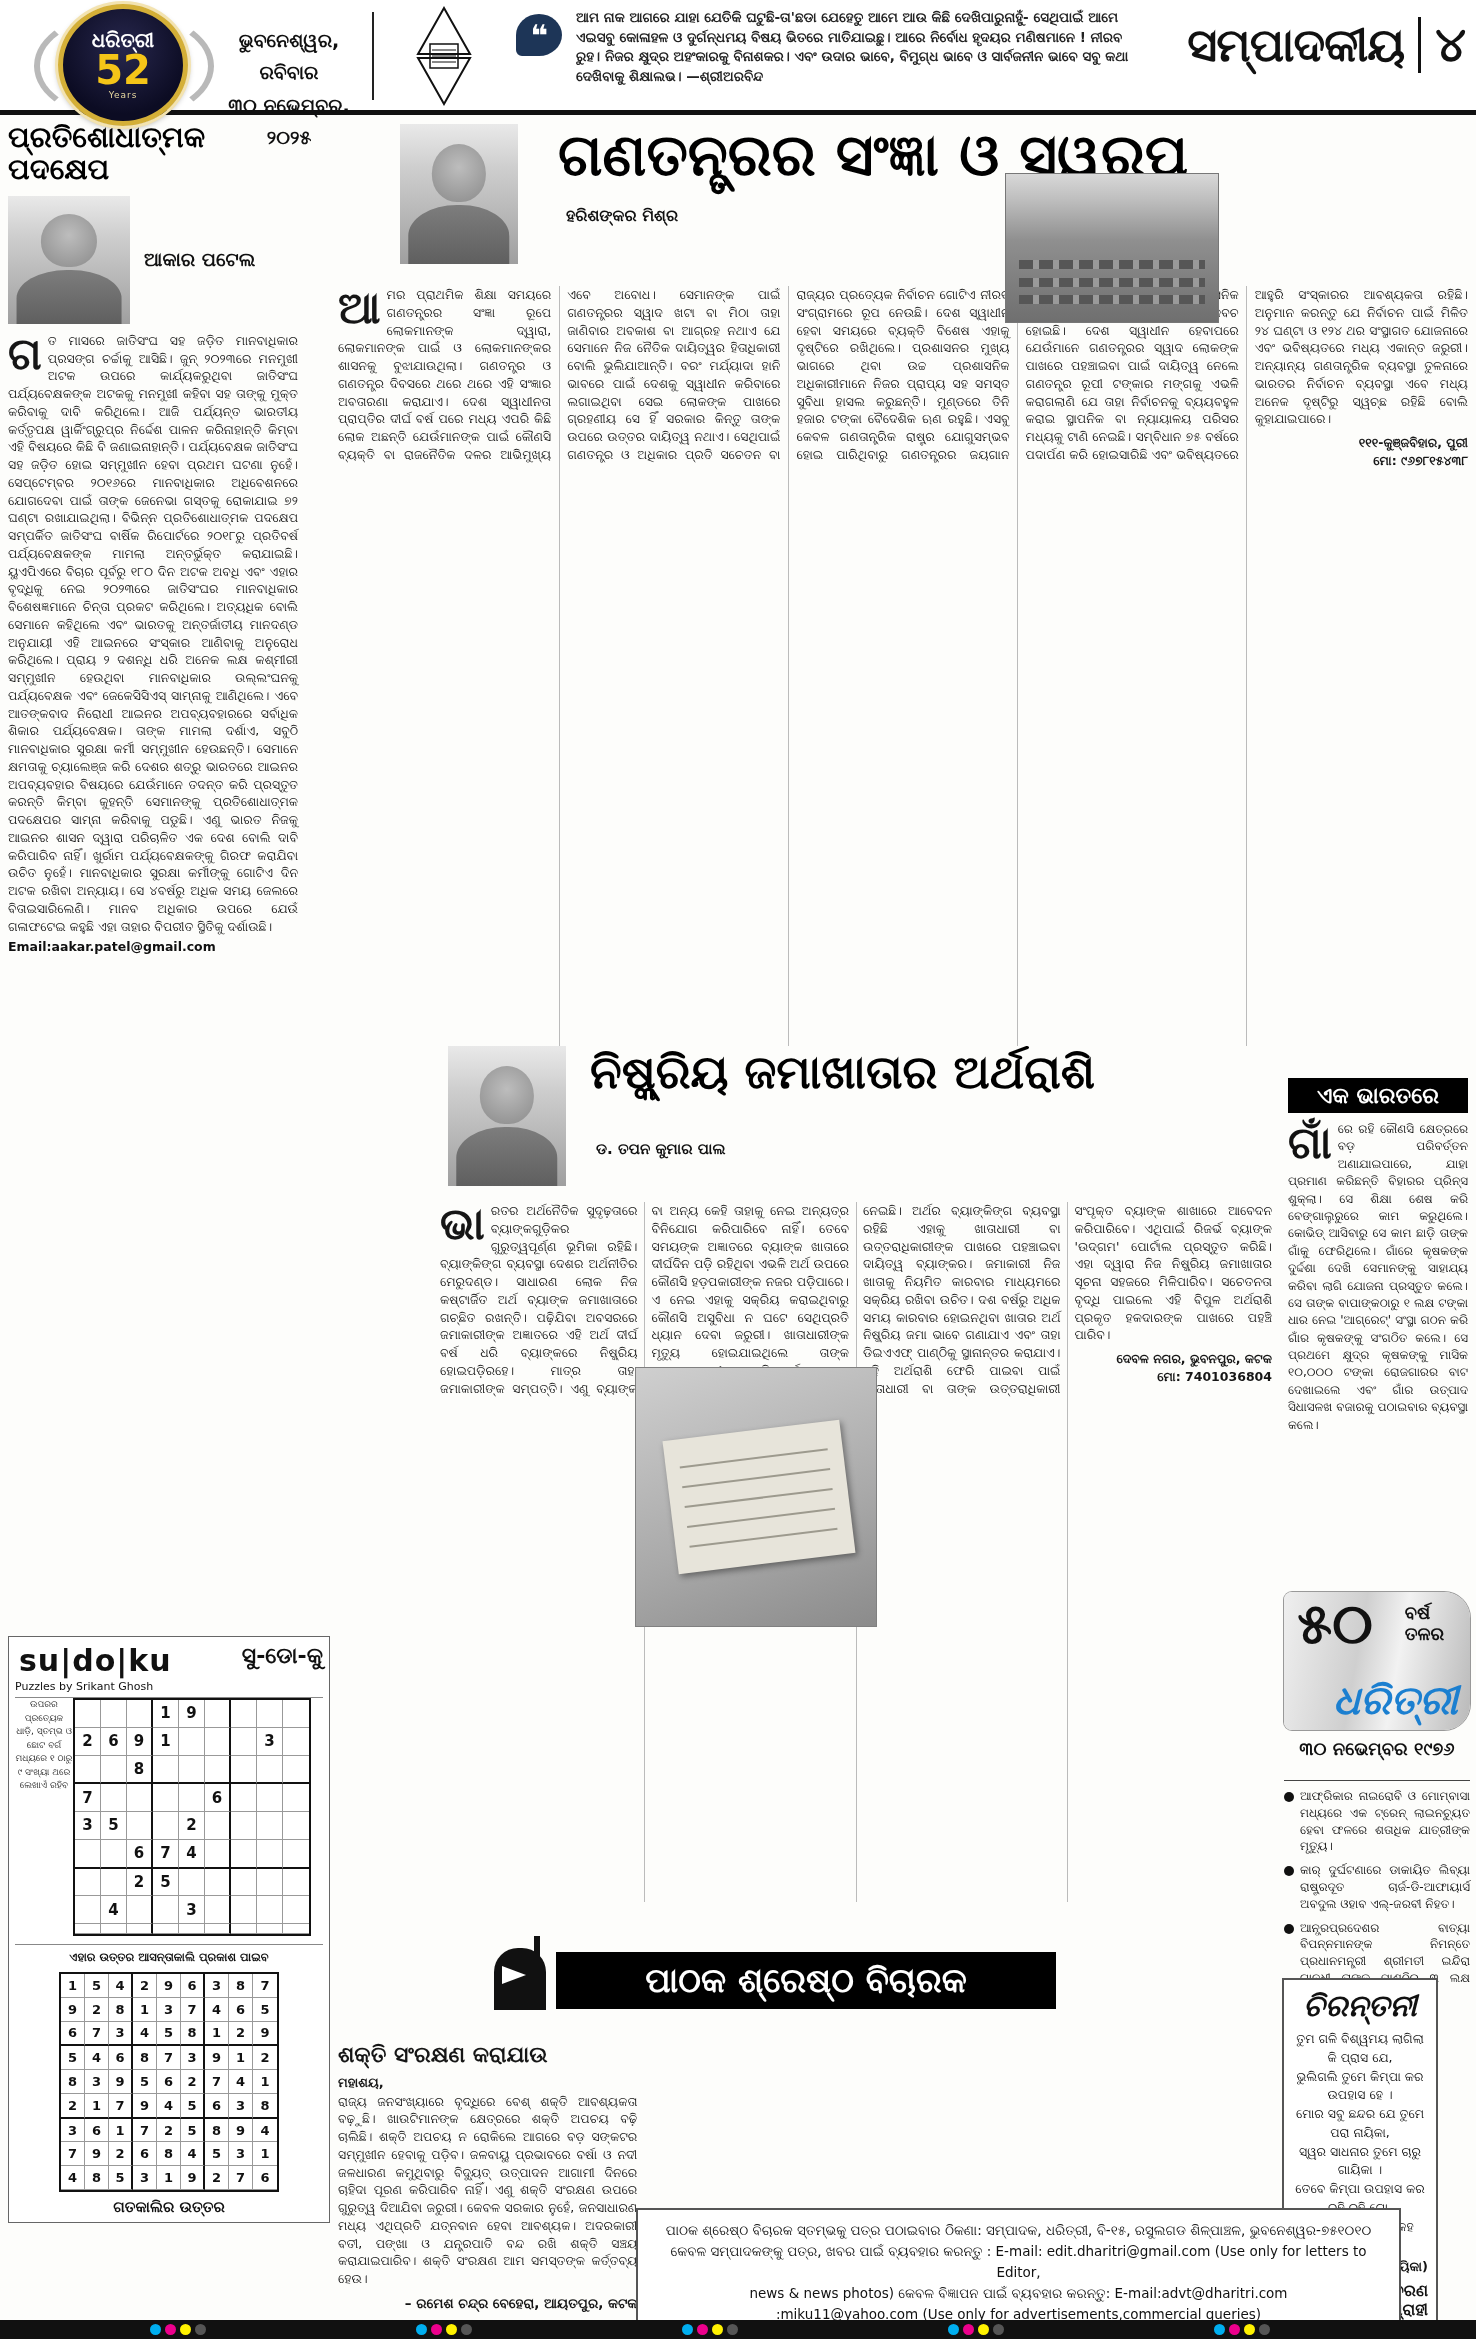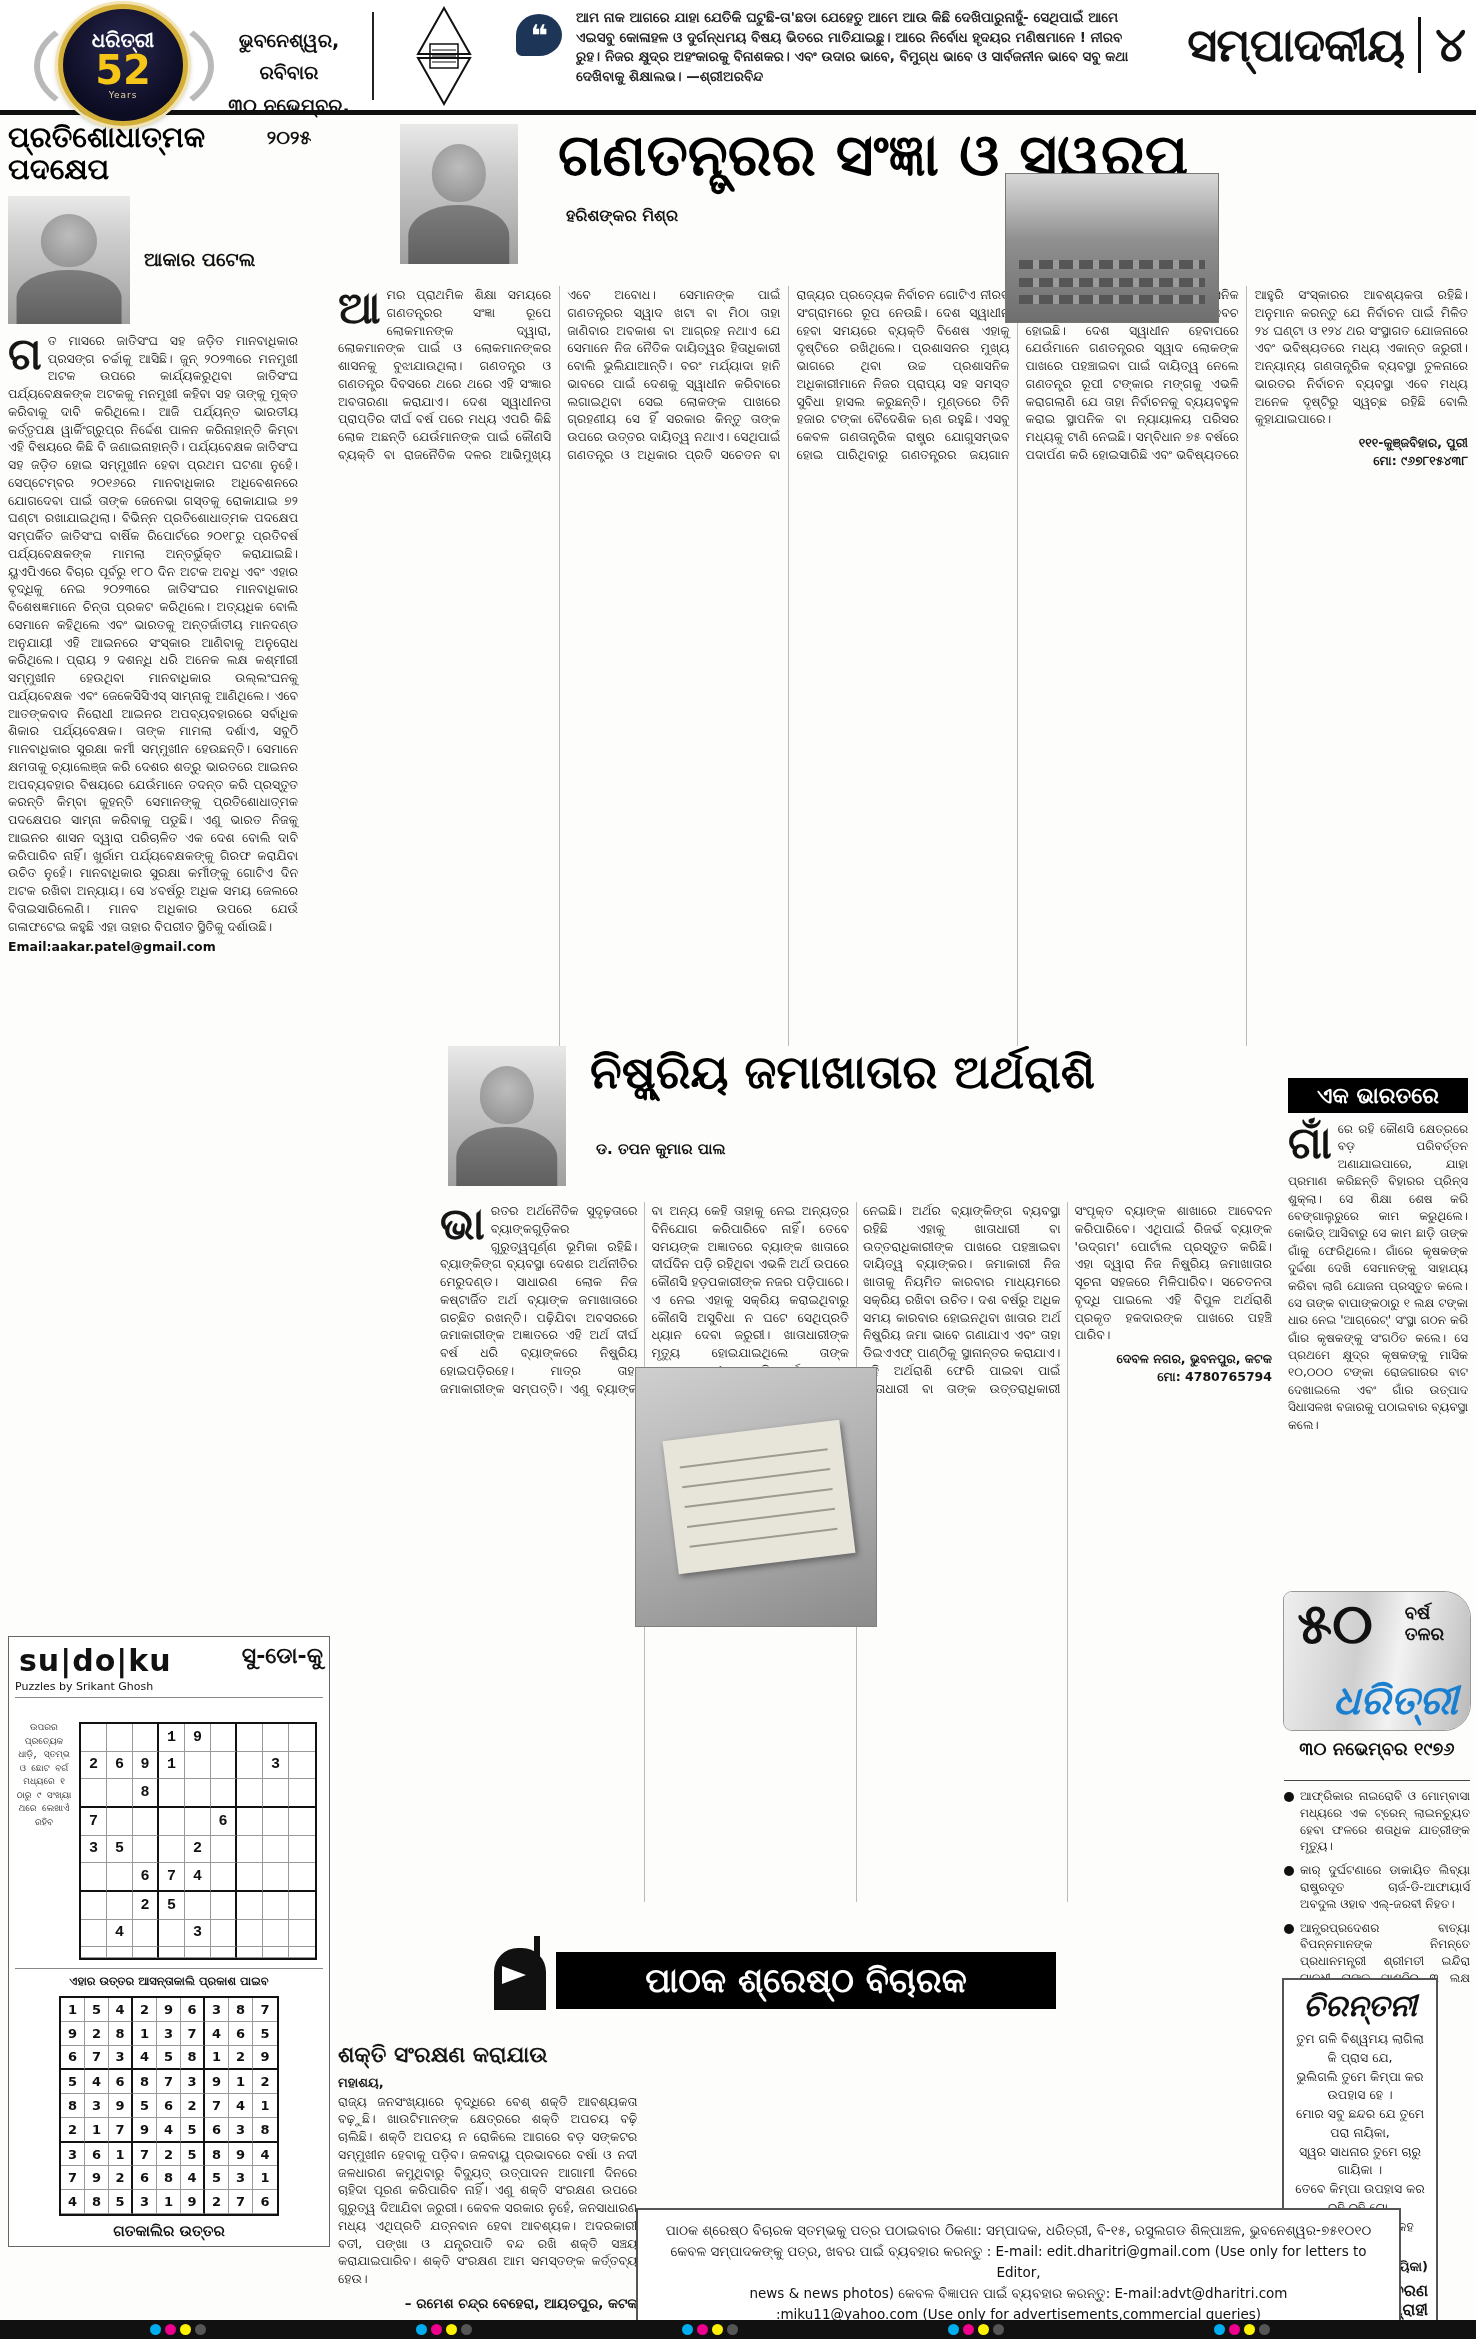--- a/index.html
+++ b/index.html
@@ -107,21 +107,21 @@
   .cmyk{display:flex;gap:4px;}
   .cmyk i{width:11px;height:11px;border-radius:50%;display:block;}
   .c{background:#00aeef;} .m{background:#ec008c;} .y{background:#fff200;} .k{background:#555;}
   
   .sudoku{left:8px;top:1636px;width:322px;border:1px solid #666;padding:6px;box-sizing:border-box;background:#fff;}
   .sud-head{display:flex;align-items:flex-start;justify-content:space-between;border-bottom:1px solid #888;padding-bottom:4px;}
   .sud-brand{font-size:30px;font-weight:bold;letter-spacing:1px;}
   .sud-brand span{padding:0 4px;}
   .sud-tag{font-size:11px;margin-top:2px;}
   .sud-odia{font-size:22px;font-weight:bold;}
-  .sud-flex{display:flex;gap:6px;margin-top:24px;font-family:Liberation Mono, monospace;}
+  .sud-flex{display:flex;gap:0;margin-top:0;}
   .sud-instr{width:58px;font-size:9px;line-height:1.5;color:#222;text-align:center;}
   .grid{display:grid;grid-template-columns:repeat(9,1fr);border:2px solid #111;}
   .grid-main{width:234px;height:234px;}
   .grid-sol{width:216px;height:216px;margin:8px auto 0 auto;}
   .cell{border-right:1px solid #999;border-bottom:1px solid #999;display:flex;align-items:center;justify-content:center;
         font-size:15px;font-weight:bold;}
   .grid-sol .cell{font-size:13px;}
   .cell.br{border-right:2px solid #111;} .cell.bb{border-bottom:2px solid #111;}
   .cell:nth-child(9n){border-right:none;}
   .sud-note{text-align:center;font-size:11.5px;font-weight:bold;margin-top:8px;border-top:1px solid #888;padding-top:5px;}
@@ -202,21 +202,21 @@
 <div class="abs mid-art">
   <div class="mid-head-row">
     <div class="photo mid-photo"></div>
     <div class="headline">ନିଷ୍କ୍ରିୟ ଜମାଖାତାର ଅର୍ଥରାଶି</div>
     <div class="mid-byline byline">ଡ. ତପନ କୁମାର ପାଲ</div>
   </div>
   <div class="mid-body bodytext">
     <span class="dropcap">ଭା</span><span>ରତର ଅର୍ଥନୈତିକ ସୁଦୃଢ଼ତାରେ ବ୍ୟାଙ୍କଗୁଡ଼ିକର ଗୁରୁତ୍ୱପୂର୍ଣ୍ଣ ଭୂମିକା ରହିଛି। ବ୍ୟାଙ୍କିଙ୍ଗ ବ୍ୟବସ୍ଥା ଦେଶର ଅର୍ଥନୀତିର ମେରୁଦଣ୍ଡ। ସାଧାରଣ ଲୋକ ନିଜ କଷ୍ଟାର୍ଜିତ ଅର୍ଥ ବ୍ୟାଙ୍କ ଜମାଖାତାରେ ଗଚ୍ଛିତ ରଖନ୍ତି। ପଢ଼ିଯିବା ଅବସରରେ ଜମାକାରୀଙ୍କ ଅଜ୍ଞାତରେ ଏହି ଅର୍ଥ ଦୀର୍ଘ ବର୍ଷ ଧରି ବ୍ୟାଙ୍କରେ ନିଷ୍କ୍ରିୟ ହୋଇପଡ଼ିରହେ। ମାତ୍ର ତାହା ଜମାକାରୀଙ୍କ ସମ୍ପତ୍ତି। ଏଣୁ ବ୍ୟାଙ୍କ ବା ଅନ୍ୟ କେହି ତାହାକୁ ନେଇ ଅନ୍ୟତ୍ର ବିନିଯୋଗ କରିପାରିବେ ନାହିଁ। ତେବେ ସମୟଙ୍କ ଅଜ୍ଞାତରେ ବ୍ୟାଙ୍କ ଖାତାରେ ଦୀର୍ଘଦିନ ପଡ଼ି ରହିଥିବା ଏଭଳି ଅର୍ଥ ଉପରେ କୌଣସି ହଡ଼ପକାରୀଙ୍କ ନଜର ପଡ଼ିପାରେ। ଏ ନେଇ ଏହାକୁ ସକ୍ରିୟ କରାଇଥିବାରୁ କୌଣସି ଅସୁବିଧା ନ ଘଟେ ସେଥିପ୍ରତି ଧ୍ୟାନ ଦେବା ଜରୁରୀ। ଖାତାଧାରୀଙ୍କ ମୃତ୍ୟୁ ହୋଇଯାଇଥିଲେ ତାଙ୍କ ଉତ୍ତରାଧିକାରୀଙ୍କୁ ଏହି ଅର୍ଥ ଫେରାଇ ଆଣିବା ପାଇଁ ରିଜର୍ଭ ବ୍ୟାଙ୍କ ପଦକ୍ଷେପ ନେଇଛି। ଅର୍ଥର ବ୍ୟାଙ୍କିଙ୍ଗ ବ୍ୟବସ୍ଥା ରହିଛି ଏହାକୁ ଖାତାଧାରୀ ବା ଉତ୍ତରାଧିକାରୀଙ୍କ ପାଖରେ ପହଞ୍ଚାଇବା ଦାୟିତ୍ୱ ବ୍ୟାଙ୍କର। ଜମାକାରୀ ନିଜ ଖାତାକୁ ନିୟମିତ କାରବାର ମାଧ୍ୟମରେ ସକ୍ରିୟ ରଖିବା ଉଚିତ। ଦଶ ବର୍ଷରୁ ଅଧିକ ସମୟ କାରବାର ହୋଇନଥିବା ଖାତାର ଅର୍ଥ ନିଷ୍କ୍ରିୟ ଜମା ଭାବେ ଗଣାଯାଏ ଏବଂ ତାହା ଡିଇଏଏଫ୍ ପାଣ୍ଠିକୁ ସ୍ଥାନାନ୍ତର କରାଯାଏ। ଏହି ଅର୍ଥରାଶି ଫେରି ପାଇବା ପାଇଁ ଖାତାଧାରୀ ବା ତାଙ୍କ ଉତ୍ତରାଧିକାରୀ ସଂପୃକ୍ତ ବ୍ୟାଙ୍କ ଶାଖାରେ ଆବେଦନ କରିପାରିବେ। ଏଥିପାଇଁ ରିଜର୍ଭ ବ୍ୟାଙ୍କ 'ଉଦ୍‌ଗମ' ପୋର୍ଟାଲ ପ୍ରସ୍ତୁତ କରିଛି। ଏହା ଦ୍ୱାରା ନିଜ ନିଷ୍କ୍ରିୟ ଜମାଖାତାର ସୂଚନା ସହଜରେ ମିଳିପାରିବ। ସଚେତନତା ବୃଦ୍ଧି ପାଇଲେ ଏହି ବିପୁଳ ଅର୍ଥରାଶି ପ୍ରକୃତ ହକଦାରଙ୍କ ପାଖରେ ପହଞ୍ଚି ପାରିବ।</span>
     <div class="signoff">
       <div>ଦେବଳ ନଗର, ଭୁବନପୁର, କଟକ</div>
-      <div>ମୋ: 4780765794</div>
+      <div>ମୋ: 7401036804</div>
     </div>
   </div>
   <div class="passbook-photo">
     <div class="book">
         <i style="top:20%"></i>
         <i style="top:35%"></i>
         <i style="top:50%"></i>
         <i style="top:65%"></i>
         <i style="top:80%"></i>
       </div>

